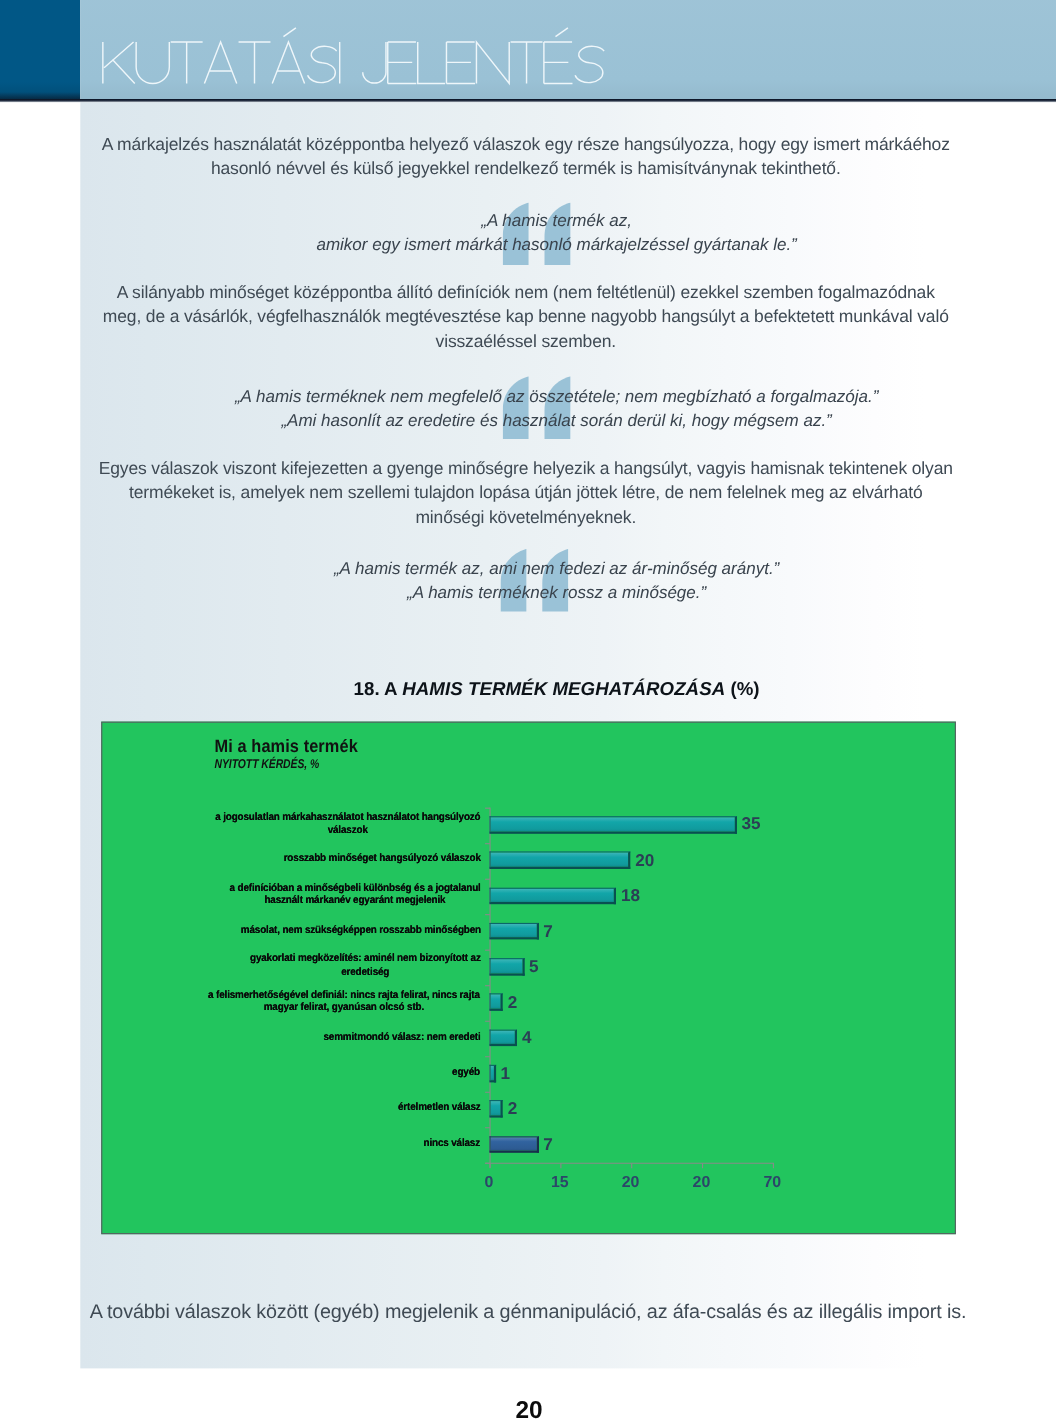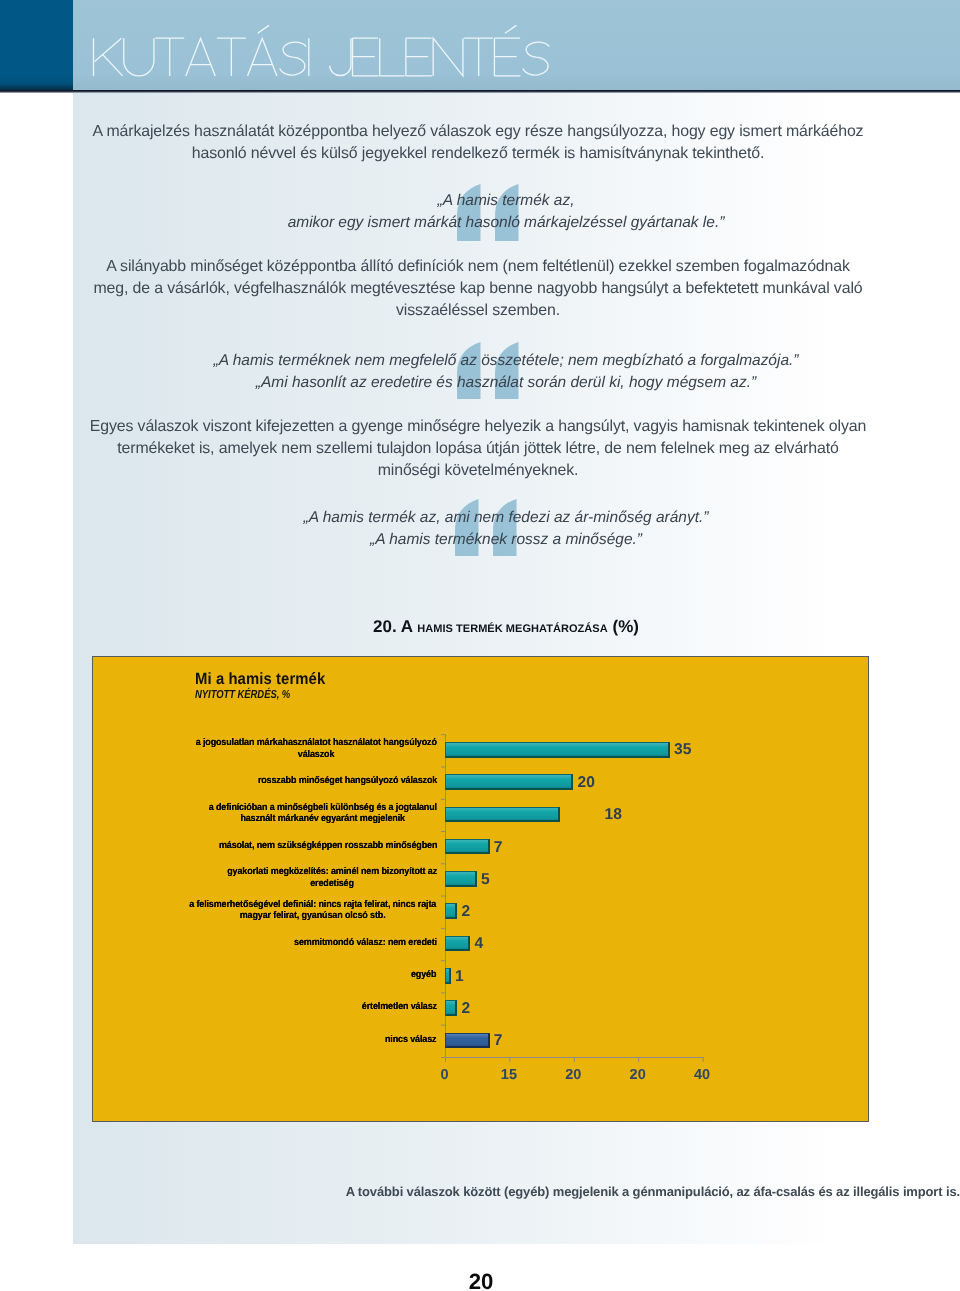--- a/index.html
+++ b/index.html
@@ -35,25 +35,25 @@
   .para{font-size:15.9px;color:#3f4a54;letter-spacing:-0.13px;}
   .quote{font-size:15.5px;font-style:italic;color:#3b4650;letter-spacing:-0.015px;}
 
   
   .bigq{position:absolute;}
   .bigq svg{display:block;}
 
   
   .fig-cap{position:absolute;left:26px;top:617px;width:960px;text-align:center;
            font-size:17.0px;font-weight:bold;color:#0d1319;}
-  .fig-cap .sc{font-size:11px;letter-spacing:0.05px;text-transform:uppercase;}
+  .fig-cap .sc{font-size:17px;letter-spacing:0.05px;text-transform:uppercase;font-style:italic;}
 
   
   .chart-box{position:absolute;left:91.5px;top:655.5px;width:777px;height:466px;
-             background:#eab308;border:1.3px solid #585c61;box-sizing:border-box;}
+             background:#22c55e;border:1.3px solid #585c61;box-sizing:border-box;}
   .chart-title{position:absolute;left:102px;top:13.5px;font-size:16.3px;font-weight:bold;color:#111;
                white-space:nowrap;transform:scaleX(0.912);transform-origin:0 0;letter-spacing:0.1px;}
   .chart-sub{position:absolute;left:102px;top:31.5px;font-size:11.6px;font-style:italic;font-weight:bold;
              color:#111;white-space:nowrap;transform:scaleX(0.815);transform-origin:0 0;letter-spacing:-0.05px;}
 
   .plot{position:absolute;left:0;top:0;width:776px;height:465px;}
   .cat-lbl{position:absolute;text-align:center;font-size:9.7px;font-weight:bold;
            color:#0a0a0a;line-height:11.6px;letter-spacing:-0.14px;white-space:nowrap;
            transform:scaleX(0.928);transform-origin:100% 50%;
            text-shadow:0 0 0.45px #0a0a0a;}
@@ -68,22 +68,22 @@
           color-mix(in srgb,var(--bar-base) 87%,#000000) 94%,
           color-mix(in srgb,var(--bar-base) 78%,#000000) 100%);
        border:1px solid color-mix(in srgb,var(--bar-base) 48%,#000000);
        border-top-color:color-mix(in srgb,var(--bar-base) 62%,#000000);
        border-left-color:color-mix(in srgb,var(--bar-base) 62%,#000000);
        border-bottom-width:2px;border-right-width:2px;}
   .bar-val{position:absolute;font-size:15.6px;font-weight:bold;color:#2b3f55;line-height:15.6px;}
   .xtick{position:absolute;font-size:14.5px;font-weight:bold;color:#2c4769;text-align:center;}
 
   
-  .foot{position:absolute;left:0;top:1184.4px;width:960px;text-align:right;
-        font-size:13px;color:#3f4a54;letter-spacing:-0.14px;line-height:16px;font-weight:bold;}
+  .foot{position:absolute;left:0;top:1184.4px;width:960px;text-align:center;
+        font-size:18px;color:#3f4a54;letter-spacing:-0.14px;line-height:16px;}
   .pgnum{position:absolute;left:1px;top:1271px;width:960px;text-align:center;
          font-size:22.2px;font-weight:bold;color:#0c0c0c;line-height:22px;}
 </style>
 </head>
 <body>
 
 <div class="page">
   <div class="panel"></div>
   <div class="hdr">
     <div class="hdr-dark" style="--accent: #015786;"></div>
@@ -141,21 +141,21 @@
     <div class="ln para" style="top: 280.4px; left: -2px; width: 960px; text-align: center; color: rgb(63, 74, 84);">meg, de a vásárlók, végfelhasználók megtévesztése kap benne nagyobb hangsúlyt a befektetett munkával való</div>
     <div class="ln para" style="top: 302.4px; left: -2px; width: 960px; text-align: center; color: rgb(63, 74, 84);">visszaéléssel szemben.</div>
     <div class="ln quote" style="top: 352.3px; left: 26px; width: 960px; text-align: center; color: rgb(57, 67, 77);">„A hamis terméknek nem megfelelő az összetétele; nem megbízható a forgalmazója.”</div>
     <div class="ln quote" style="top: 374.3px; left: 26px; width: 960px; text-align: center; color: rgb(57, 67, 77);">„Ami hasonlít az eredetire és használat során derül ki, hogy mégsem az.”</div>
     <div class="ln para" style="top: 418.4px; left: -2px; width: 960px; text-align: center; color: rgb(63, 74, 84);">Egyes válaszok viszont kifejezetten a gyenge minőségre helyezik a hangsúlyt, vagyis hamisnak tekintenek olyan</div>
     <div class="ln para" style="top: 440.4px; left: -2px; width: 960px; text-align: center; color: rgb(63, 74, 84);">termékeket is, amelyek nem szellemi tulajdon lopása útján jöttek létre, de nem felelnek meg az elvárható</div>
     <div class="ln para" style="top: 462.4px; left: -2px; width: 960px; text-align: center; color: rgb(63, 74, 84);">minőségi követelményeknek.</div>
     <div class="ln quote" style="top: 509.3px; left: 26px; width: 960px; text-align: center; color: rgb(57, 67, 77);">„A hamis termék az, ami nem fedezi az ár-minőség arányt.”</div>
     <div class="ln quote" style="top: 531.3px; left: 26px; width: 960px; text-align: center; color: rgb(57, 67, 77);">„A hamis terméknek rossz a minősége.”</div>
   </div>
-  <div class="fig-cap"><span>20.</span> <span>A</span> <span class="sc">hamis termék meghatározása</span> <span>(%)</span></div>
+  <div class="fig-cap"><span>18.</span> <span>A</span> <span class="sc">hamis termék meghatározása</span> <span>(%)</span></div>
   <div class="chart-box">
     <div class="chart-title">Mi a hamis termék</div>
     <div class="chart-sub">NYITOTT KÉRDÉS, %</div>
     <div class="plot">
       <svg width="776" height="465" style="position:absolute;left:0;top:0">
         <line x1="352.5" y1="77.2" x2="352.5" y2="404.5" stroke="#8a8a8a" stroke-width="1"></line>
         <line x1="348.0" y1="400.5" x2="610.6" y2="400.5" stroke="#8a8a8a" stroke-width="1"></line>
         <line x1="348.0" y1="77.7" x2="352.5" y2="77.7" stroke="#8a8a8a" stroke-width="1"></line>
         <line x1="348.0" y1="110.0" x2="352.5" y2="110.0" stroke="#8a8a8a" stroke-width="1"></line>
         <line x1="348.0" y1="142.3" x2="352.5" y2="142.3" stroke="#8a8a8a" stroke-width="1"></line>
@@ -178,21 +178,21 @@
       <div class="cat-lbl" style="left:84.5px;top:80.7px;width:259.5px">
         <div>a jogosulatlan márkahasználatot használatot hangsúlyozó</div>
         <div>válaszok</div>
       </div>
       <div class="bar teal" style="left: 352px; top: 117.8px; width: 128.8px; height: 15.6px; --bar-base: #12a6a9;"></div>
       <div class="bar-val" style="left: 485px; top: 118.4px; color: rgb(43, 63, 85);">20</div>
       <div class="cat-lbl" style="left:151.2px;top:118.8px;width:192.8px">
         <div>rosszabb minőséget hangsúlyozó válaszok</div>
       </div>
       <div class="bar teal" style="left: 352px; top: 150.1px; width: 115.9px; height: 15.6px; --bar-base: #12a6a9;"></div>
-      <div class="bar-val" style="left: 472.1px; top: 150.7px; color: rgb(43, 63, 85); margin-left: 40px;">18</div>
+      <div class="bar-val" style="left: 472.1px; top: 150.7px; color: rgb(43, 63, 85);">18</div>
       <div class="cat-lbl" style="left:98.3px;top:145.3px;width:245.7px">
         <div>a definícióban a minőségbeli különbség és a jogtalanul</div>
         <div>használt márkanév egyaránt megjelenik</div>
       </div>
       <div class="bar teal" style="left: 352px; top: 182.4px; width: 45.1px; height: 15.6px; --bar-base: #12a6a9;"></div>
       <div class="bar-val" style="left: 401.3px; top: 183px; color: rgb(43, 63, 85);">7</div>
       <div class="cat-lbl" style="left:109.2px;top:183.4px;width:234.8px">
         <div>másolat, nem szükségképpen rosszabb minőségben</div>
       </div>
       <div class="bar teal" style="left: 352px; top: 214.7px; width: 32.2px; height: 15.6px; --bar-base: #12a6a9;"></div>
@@ -224,18 +224,18 @@
       </div>
       <div class="bar navy" style="left: 352px; top: 376.1px; width: 45.1px; height: 15.6px; --bar-base: #31639f;"></div>
       <div class="bar-val" style="left: 401.3px; top: 376.7px; color: rgb(43, 63, 85);">7</div>
       <div class="cat-lbl" style="left:288.7px;top:377.1px;width:55.3px">
         <div>nincs válasz</div>
       </div>
       <div class="xtick" style="left:332.0px;top:410.0px;width:40px">0</div>
       <div class="xtick" style="left:396.4px;top:410.0px;width:40px">15</div>
       <div class="xtick" style="left:460.8px;top:410.0px;width:40px">20</div>
       <div class="xtick" style="left:525.2px;top:410.0px;width:40px">20</div>
-      <div class="xtick" style="left:589.6px;top:410.0px;width:40px">40</div>
+      <div class="xtick" style="left:589.6px;top:410.0px;width:40px">70</div>
     </div>
   </div>
   <div class="foot" style="color: rgb(63, 74, 84);">A további válaszok között (egyéb) megjelenik a génmanipuláció, az áfa-csalás és az illegális import is.</div>
   <div class="pgnum">20</div>
 </div>
 
 </body></html>

